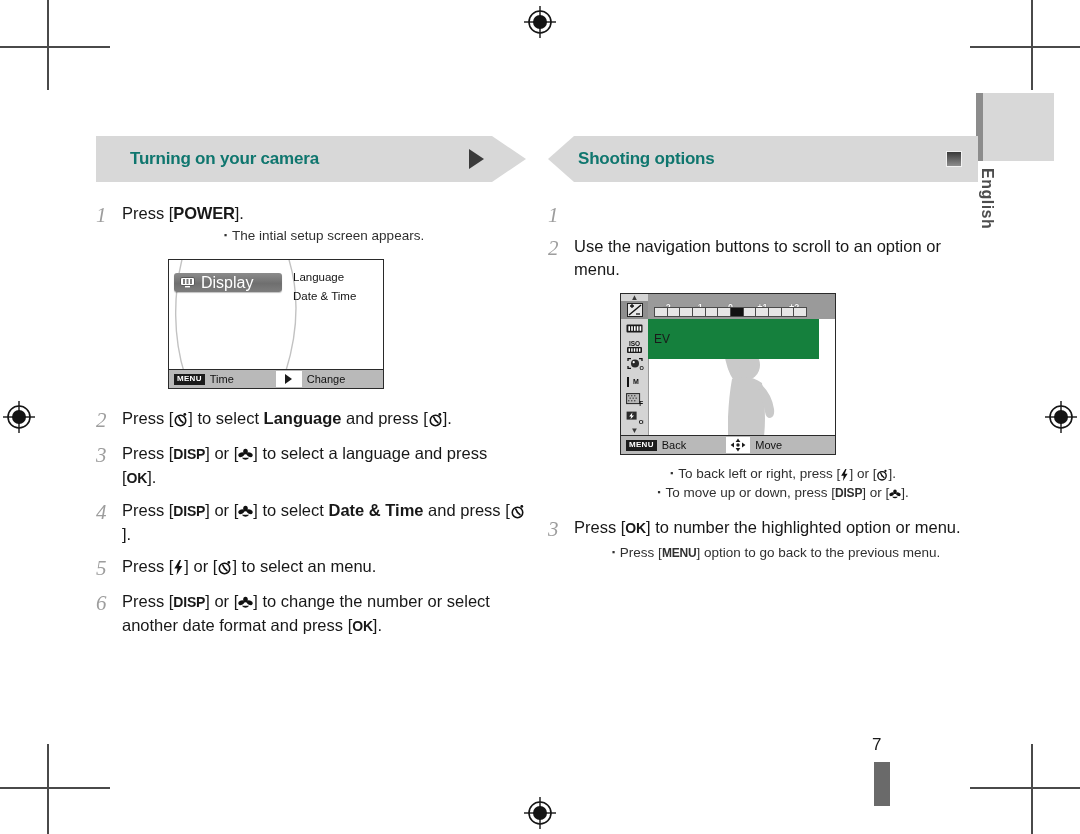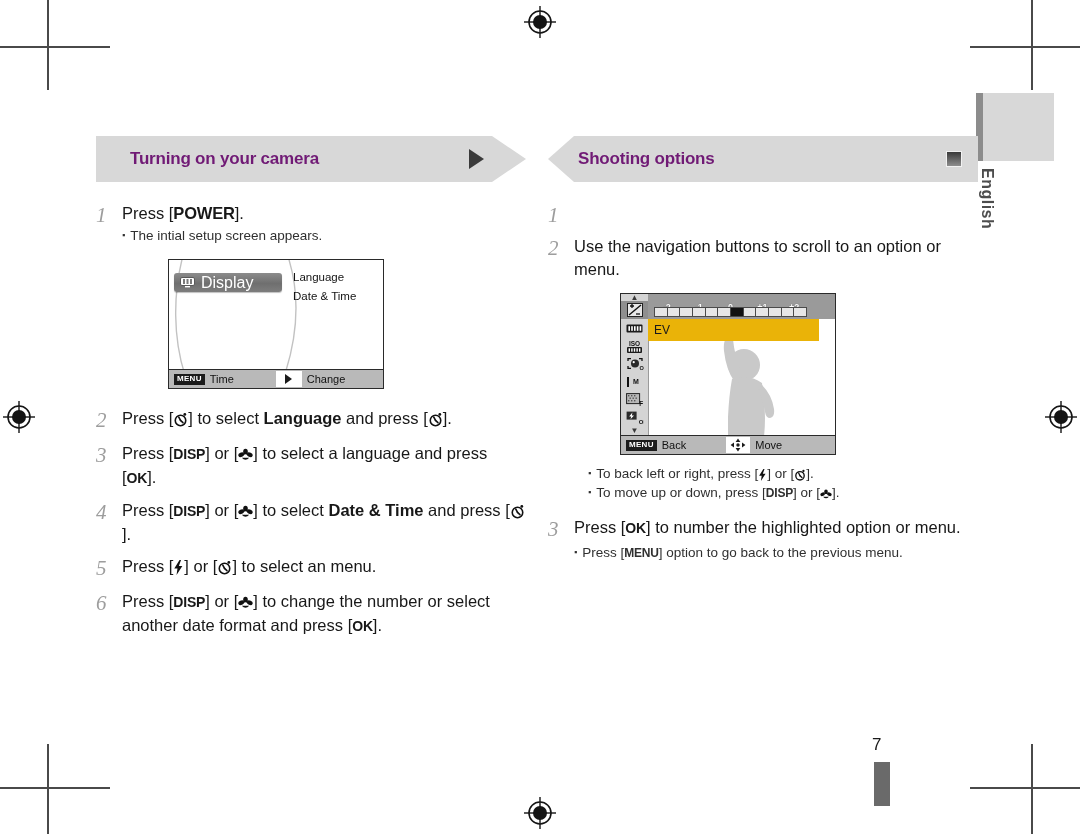--- a/index.html
+++ b/index.html
@@ -50,21 +50,21 @@
     width: 430px;
     clip-path: polygon(0 0, 396px 0, 430px 50%, 396px 100%, 0 100%);
   }
   .banner.right-notch {
     width: 430px;
     clip-path: polygon(26px 0, 430px 0, 430px 100%, 26px 100%, 0 50%);
   }
   .banner-title {
     font-size: 17px;
     font-weight: bold;
-    color: #701a75;
+    color: #0f766e;
     letter-spacing: -0.2px;
   }
   .banner.left-notch .banner-title { margin-left: 34px; }
   .banner.right-notch .banner-title { margin-left: 30px; }
 
   .banner-arrow {
     position: absolute;
     right: 42px;
     top: 50%;
     transform: translateY(-50%);
@@ -107,20 +107,21 @@
     line-height: 23px;
     color: #181818;
   }
   .step-body b { font-weight: bold; }
 
   .note {
     font-size: 13.5px;
     line-height: 19px;
     color: #303030;
     margin-top: 1px;
+    text-align: center;
   }
   .note-line { display: block; white-space: nowrap; }
   .note-line::before {
     content: "\25AA";
     font-size: 9px;
     color: #303030;
     margin-right: 5px;
     vertical-align: 2px;
   }
 
@@ -302,22 +303,22 @@
     flex: 1;
     border-right: 1px solid #4a4a4a;
   }
   .ev-ticks .tk:last-child { border-right: none; }
   .ev-ticks .tk.on { background: #111111; }
 
   .ev-optbar {
     position: absolute;
     left: 27px; right: 16px;
     top: 25px;
-    height: 22px;
-    background: #eab308;
+    height: 40px;
+    background: #15803d;
     display: flex;
     align-items: center;
   }
   .ev-optbar .lbl {
     margin-left: 6px;
     font-size: 12px;
     color: #1a1a1a;
   }
   .ev-canvas {
     position: absolute;

